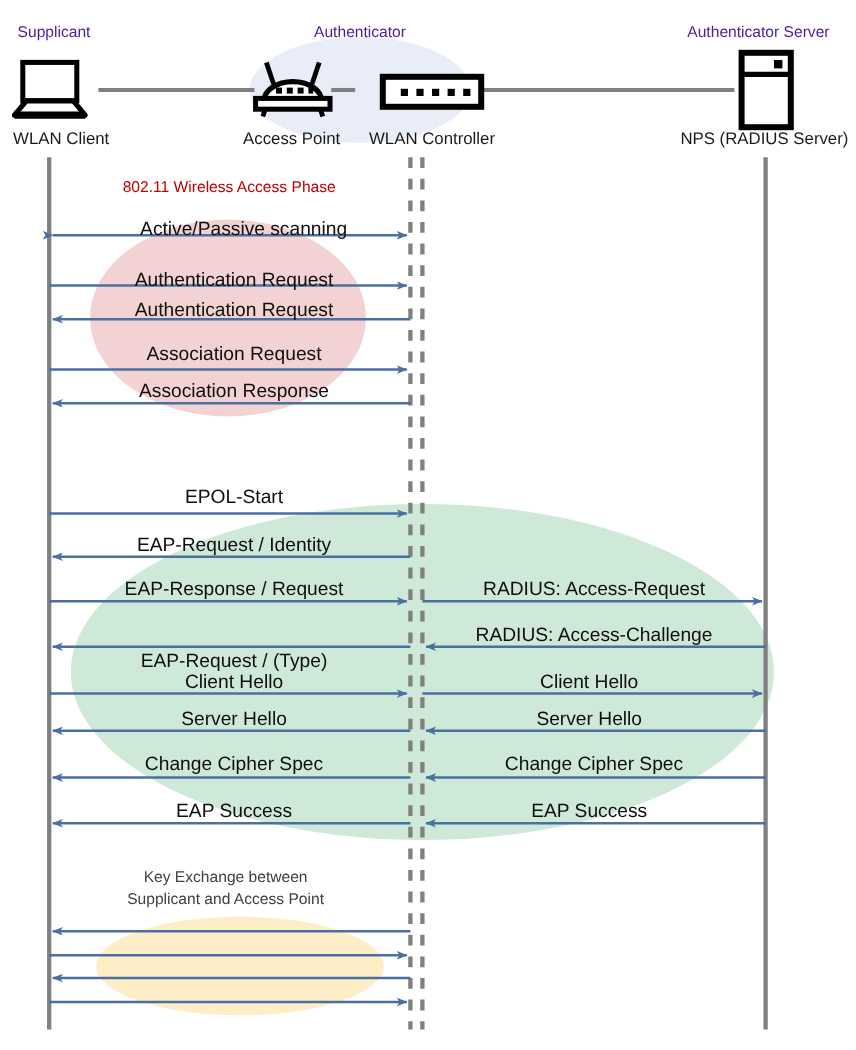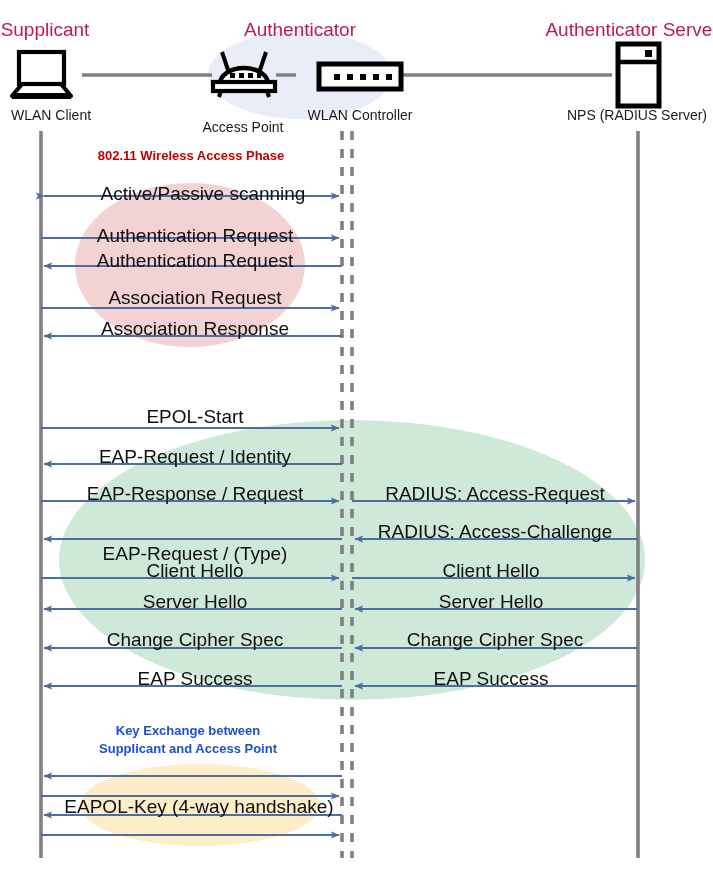--- a/index.html
+++ b/index.html
@@ -7,27 +7,27 @@
     width:713px;height:875px;background:#ffffff;
     font-family:"Liberation Sans", sans-serif;
     overflow:hidden;position:relative;
   }
   #stage{position:absolute;left:0;top:0;width:713px;height:875px;}
   .layer{position:absolute;left:0;top:0;width:713px;height:875px;}
   svg.layer{pointer-events:none;}
 
   
   .t{position:absolute;white-space:nowrap;color:#1a1a1a;}
-  .node-top{font-size:19px;color:#be185d;}
+  .node-top{font-size:13px;color:#4c1d95;}
   .node-bot{font-size:14px;color:#1a1a1a;}
-  .phase-label{font-size:13px;font-weight:bold;text-align:center;line-height:1.45;}
+  .phase-label{font-size:13px;font-weight:normal;text-align:center;line-height:1.45;}
   .phase-red{color:#c00000;}
   .phase-green{color:#00b050;}
-  .phase-orange{color:#1d4ed8;}
-  .msg{font-size:19px;color:#0f0f0f;text-align:center;}
+  .phase-orange{color:#404040;}
+  .msg{font-size:16px;color:#0f0f0f;text-align:center;}
   .center{transform:translateX(-50%);}
 </style>
 </head>
 <body>
 
 <div id="stage">
 
   <svg class="layer" width="713" height="875" viewBox="0 0 713 875">
     <defs>
       <marker id="ahR" markerWidth="9" markerHeight="8" refX="8.4" refY="4" orient="auto" markerUnits="userSpaceOnUse">
@@ -126,21 +126,21 @@
     </g>
   </svg>
 
   <div class="layer">
 
     <div class="t node-top center" style="left:45px;top:19px;">Supplicant</div>
     <div class="t node-top center" style="left:300px;top:19px;">Authenticator</div>
     <div class="t node-top center" style="left:632px;top:19px;">Authenticator Server</div>
 
     <div class="t node-bot center" style="left:51px;top:107px;">WLAN Client</div>
-    <div class="t node-bot center" style="left:243px;top:107px;margin-top:12px;">Access Point</div>
+    <div class="t node-bot center" style="left:243px;top:107px;">Access Point</div>
     <div class="t node-bot center" style="left:360px;top:107px;">WLAN Controller</div>
     <div class="t node-bot center" style="left:637px;top:107px;">NPS (RADIUS Server)</div>
 
     <div class="t phase-label phase-red center" style="left:191px;top:147px;">802.11 Wireless Access Phase</div>
 
 
     <div class="t phase-label phase-orange center" style="left:188px;top:722px;">Key Exchange between</div>
     <div class="t phase-label phase-orange center" style="left:188px;top:740px;">Supplicant and Access Point</div>
 
     <div class="t msg center" style="left:203px;top:183px;">Active/Passive scanning</div>
@@ -158,16 +158,15 @@
     <div class="t msg center" style="left:195px;top:629px;">Change Cipher Spec</div>
     <div class="t msg center" style="left:195px;top:668px;">EAP Success</div>
 
     <div class="t msg center" style="left:495px;top:483px;">RADIUS: Access-Request</div>
     <div class="t msg center" style="left:495px;top:521px;">RADIUS: Access-Challenge</div>
     <div class="t msg center" style="left:491px;top:560px;">Client Hello</div>
     <div class="t msg center" style="left:491px;top:591px;">Server Hello</div>
     <div class="t msg center" style="left:495px;top:629px;">Change Cipher Spec</div>
     <div class="t msg center" style="left:491px;top:668px;">EAP Success</div>
 
-    <div class="t msg center" style="left:199px;top:796px;">EAPOL-Key (4-way handshake)</div>
   </div>
 
 </div>
 
 </body></html>

